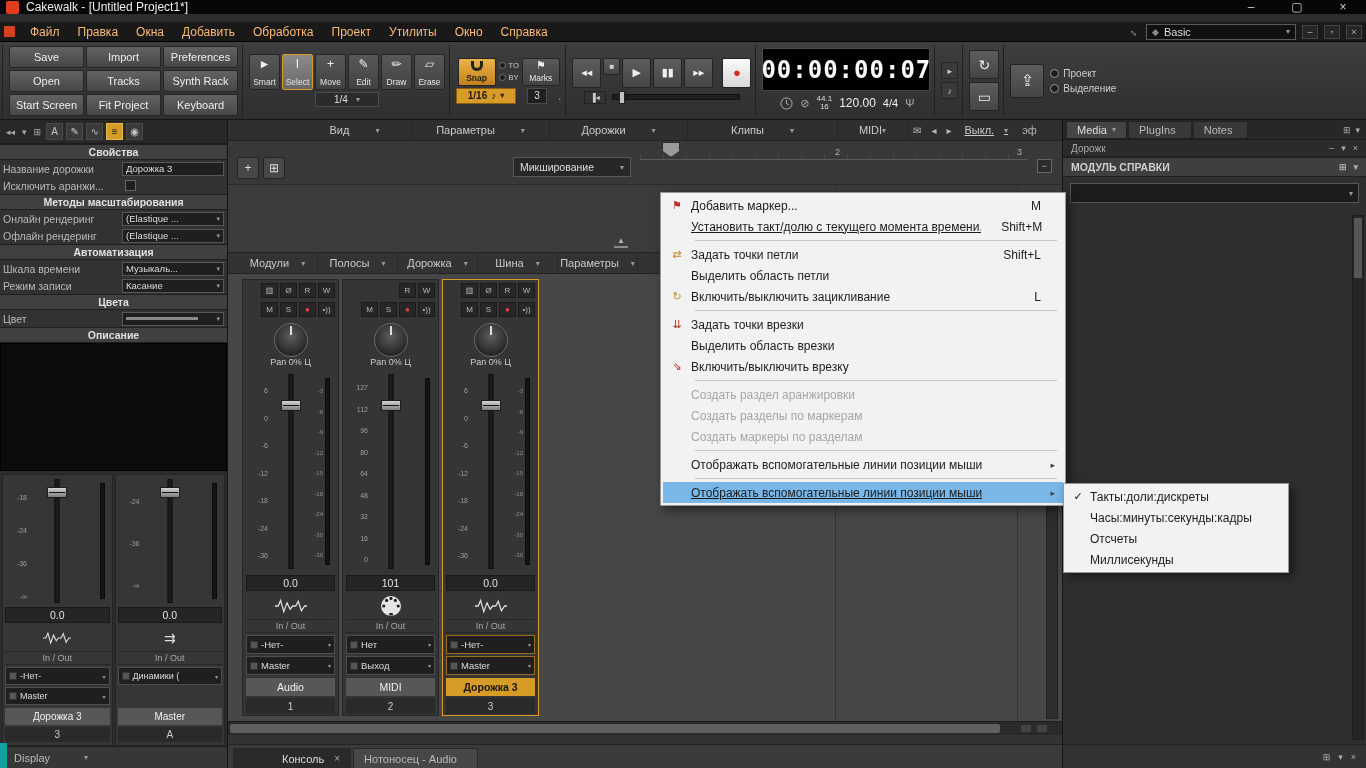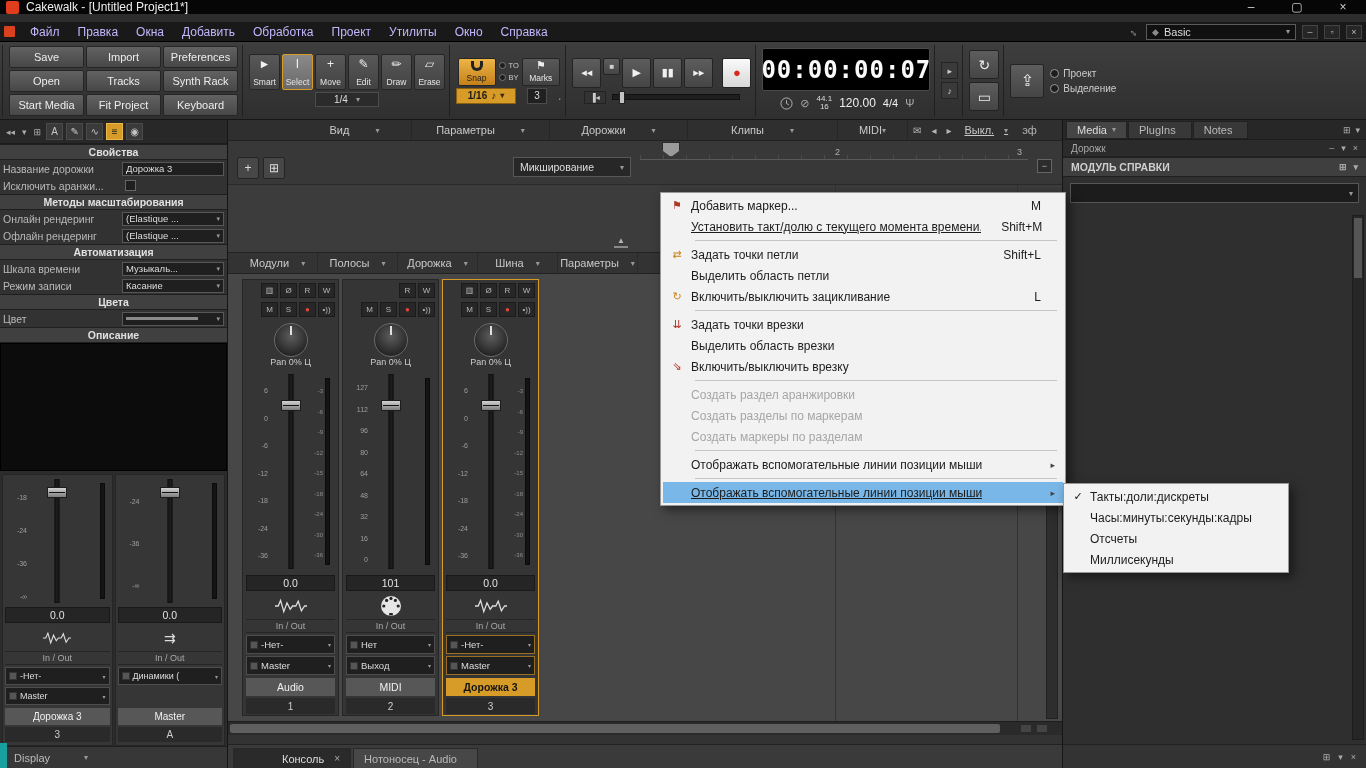--- a/index.html
+++ b/index.html
@@ -12,21 +12,21 @@
   
   .titlebar { position:absolute; top:0; left:0; right:0; height:14px; background:#060606; display:flex; align-items:center; z-index:10; }
   .app-icon { width:13px; height:13px; background:#e03c1e; border-radius:2px; margin:0 7px 0 6px; }
   .tb-title { color:#eee; font-size:12px; }
   .win-btns { margin-left:auto; display:flex; height:100%; }
   .win-btn { width:46px; display:flex; align-items:center; justify-content:center; color:#ccc; font-size:12px; }
 
   
   .menubar { position:absolute; top:22px; left:0; right:0; height:20px; background:#191919; border-bottom:1px solid #000; display:flex; align-items:center; z-index:10; }
   .mdi-icon { width:11px; height:11px; background:#d8401e; margin:0 6px 0 4px; border-radius:1px; }
-  .menu-item { padding:0 9px; height:100%; display:flex; align-items:center; color:#c4b5fd; }
+  .menu-item { padding:0 9px; height:100%; display:flex; align-items:center; color:#fdba74; }
   .mb-right { margin-left:auto; display:flex; align-items:center; gap:6px; padding-right:4px; }
   .expand-icon { display:inline-block; transform:rotate(45deg); color:#bbb; font-size:11px; }
   .ws-combo { width:150px; height:16px; background:#101010; border:1px solid #5a5a5a; display:flex; align-items:center; gap:5px; padding:0 5px; font-size:11px; color:#ddd; }
   .ws-icon { color:#8a8a8a; font-size:9px; }
   .ws-arrow { margin-left:auto; font-size:8px; color:#999; }
   .mini-btn { width:16px; height:14px; border:1px solid #444; background:#262626; color:#bbb; font-size:9px; display:flex; align-items:center; justify-content:center; }
 
   
   .toolbar { position:absolute; top:42px; left:0; right:0; height:78px; background:linear-gradient(#3e3e3e,#2f2f2f); border-bottom:1px solid #161616; display:flex; align-items:flex-end; padding:3px 2px; gap:4px; z-index:9; }
   .module { height:100%; display:flex; align-items:center; border-left:1px solid #202020; padding-left:6px; }
@@ -36,21 +36,21 @@
   .tools-row { display:flex; gap:2px; }
   .tool-btn { width:31px; height:36px; display:flex; flex-direction:column; align-items:center; justify-content:space-between; padding:3px 0 2px; background:linear-gradient(#585858,#424242); border:1px solid #252525; border-radius:2px; }
   .tool-btn.active { background:linear-gradient(#8a8a8a,#696969); border-color:#d79b28; }
   .tool-glyph { font-size:12px; color:#f2f2f2; line-height:12px; }
   .tool-label { font-size:8.5px; color:#e5e5e5; }
   .tool-dur { width:64px; height:15px; margin:0 auto; background:#2b2b2b; border:1px solid #4c4c4c; display:flex; align-items:center; justify-content:center; gap:8px; font-size:10px; color:#ddd; }
   .snap-mod { flex-direction:column; justify-content:center; gap:2px; display:flex; }
   .snap-top { display:flex; gap:3px; align-items:stretch; }
   .snap-big { width:38px; display:flex; flex-direction:column; align-items:center; justify-content:center; gap:2px; background:linear-gradient(#edb446,#c4811b); border:1px solid #262626; border-radius:2px; padding:2px 0; }
   .magnet { width:12px; height:10px; border:3px solid #222; border-top:none; border-radius:0 0 7px 7px; }
-  .snap-lb { font-size:8.5px; font-weight:normal; color:#1d1d1d; }
+  .snap-lb { font-size:8.5px; font-weight:bold; color:#1d1d1d; }
   .toby { display:flex; flex-direction:column; justify-content:center; gap:3px; font-size:7.5px; color:#ccc; }
   .toby-row { display:flex; align-items:center; gap:3px; }
   .radio-sq { width:7px; height:7px; border:1px solid #777; background:#1d1d1d; border-radius:50%; }
   .marks-btn { width:38px; display:flex; flex-direction:column; align-items:center; justify-content:center; gap:2px; background:linear-gradient(#585858,#424242); border:1px solid #252525; border-radius:2px; }
   .marks-ic { color:#eee; font-size:11px; line-height:11px; }
   .marks-lb { font-size:8.5px; color:#e5e5e5; }
   .snap-bottom { display:flex; align-items:center; gap:11px; }
   .snap-res { width:60px; height:16px; background:#d79b28; border:1px solid #8a5f12; color:#1a1a1a; display:flex; align-items:center; justify-content:center; gap:4px; font-size:10px; font-weight:bold; }
   .snap-res .ar { color:#3a2a10; }
   .snap-count { width:20px; height:16px; background:#202020; border:1px solid #4c4c4c; color:#ddd; font-size:10px; display:flex; align-items:center; justify-content:center; }
@@ -242,21 +242,21 @@
 
 <div class="toolbar">
   <div class="module">
     <div class="file-grid">
         <button class="tb-btn">Save</button>
         <button class="tb-btn">Import</button>
         <button class="tb-btn">Preferences</button>
         <button class="tb-btn">Open</button>
         <button class="tb-btn">Tracks</button>
         <button class="tb-btn">Synth Rack</button>
-        <button class="tb-btn">Start Media</button>
+        <button class="tb-btn">Start Screen</button>
         <button class="tb-btn">Fit Project</button>
         <button class="tb-btn">Keyboard</button>
       </div>
   </div>
 
   <div class="module tools-mod">
     <div class="tools-row fc">
       <div class="tool-btn">
         <span class="tool-glyph">►</span>
         <span class="tool-label">Smart</span>

